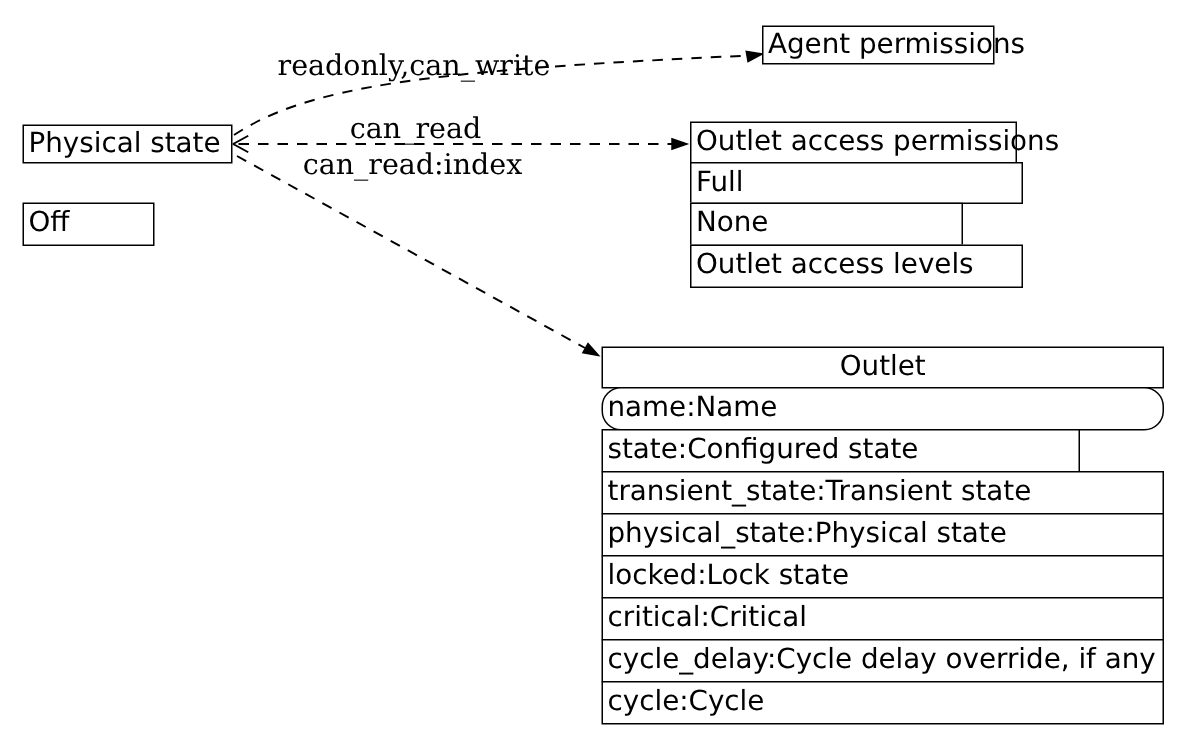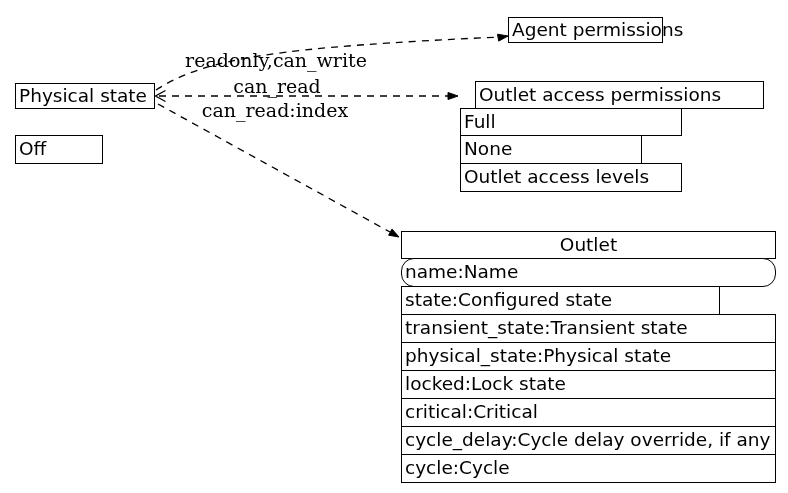--- a/index.html
+++ b/index.html
@@ -54,30 +54,30 @@
     <polygon points="508,36 498.7,41.1 497.5,34.2" fill="#000000" stroke="#000000" stroke-width="1"></polygon>
 
     <path d="M159,96 H449" fill="none" stroke="#000000" stroke-width="1.3" stroke-dasharray="7,6"></path>
     <polygon points="458,96 448,92.5 448,99.5" fill="#000000" stroke="#000000" stroke-width="1"></polygon>
     <path d="M165.5,90.5 L155.5,96 L165.5,101.5" fill="none" stroke="#000000" stroke-width="1.3"></path>
 
     <path d="M158,104 L390,232" fill="none" stroke="#000000" stroke-width="1.3" stroke-dasharray="7,6"></path>
     <polygon points="399,237 388.6,235.2 392,229.1" fill="#000000" stroke="#000000" stroke-width="1"></polygon>
   </svg>
 
-  <div class="elabel" style="left:176px; top:33px; width:200px;margin-top:16px;">readonly,can_write</div>
+  <div class="elabel" style="left:176px; top:33px; width:200px;">readonly,can_write</div>
   <div class="elabel" style="left:227px; top:75px; width:100px;">can_read</div>
   <div class="elabel" style="left:195px; top:99px; width:160px;">can_read:index</div>
 
   <div class="cell" style="left:15px; top:83px; width:140px; height:26px;">Physical state</div>
   <div class="cell" style="left:15px; top:135px; width:88px; height:29px;">Off</div>
 
   <div class="cell" style="left:508px; top:17px; width:155px; height:26px;">Agent permissions</div>
 
-  <div class="cell" style="left:475px; top:81px; width:289px; height:28px;">Outlet access permissions</div>
+  <div class="cell" style="left:460px; top:81px; width:218px; height:28px;">Outlet access permissions</div>
   <div class="cell" style="left:460px; top:108px; width:222px; height:28px;">Full</div>
   <div class="cell" style="left:460px; top:135px; width:182px; height:29px;">None</div>
   <div class="cell" style="left:460px; top:163px; width:222px; height:29px;">Outlet access levels</div>
 
   <div class="cell center" style="left:401px; top:231px; width:375px; height:28px;">Outlet</div>
   <div class="cell" style="left:401px; top:258px; width:375px; height:29px;border-radius:13px;">name:Name</div>
   <div class="cell" style="left:401px; top:286px; width:319px; height:29px;">state:Configured state</div>
   <div class="cell" style="left:401px; top:314px; width:375px; height:29px;">transient_state:Transient state</div>
   <div class="cell" style="left:401px; top:342px; width:375px; height:29px;">physical_state:Physical state</div>
   <div class="cell" style="left:401px; top:370px; width:375px; height:29px;">locked:Lock state</div>

